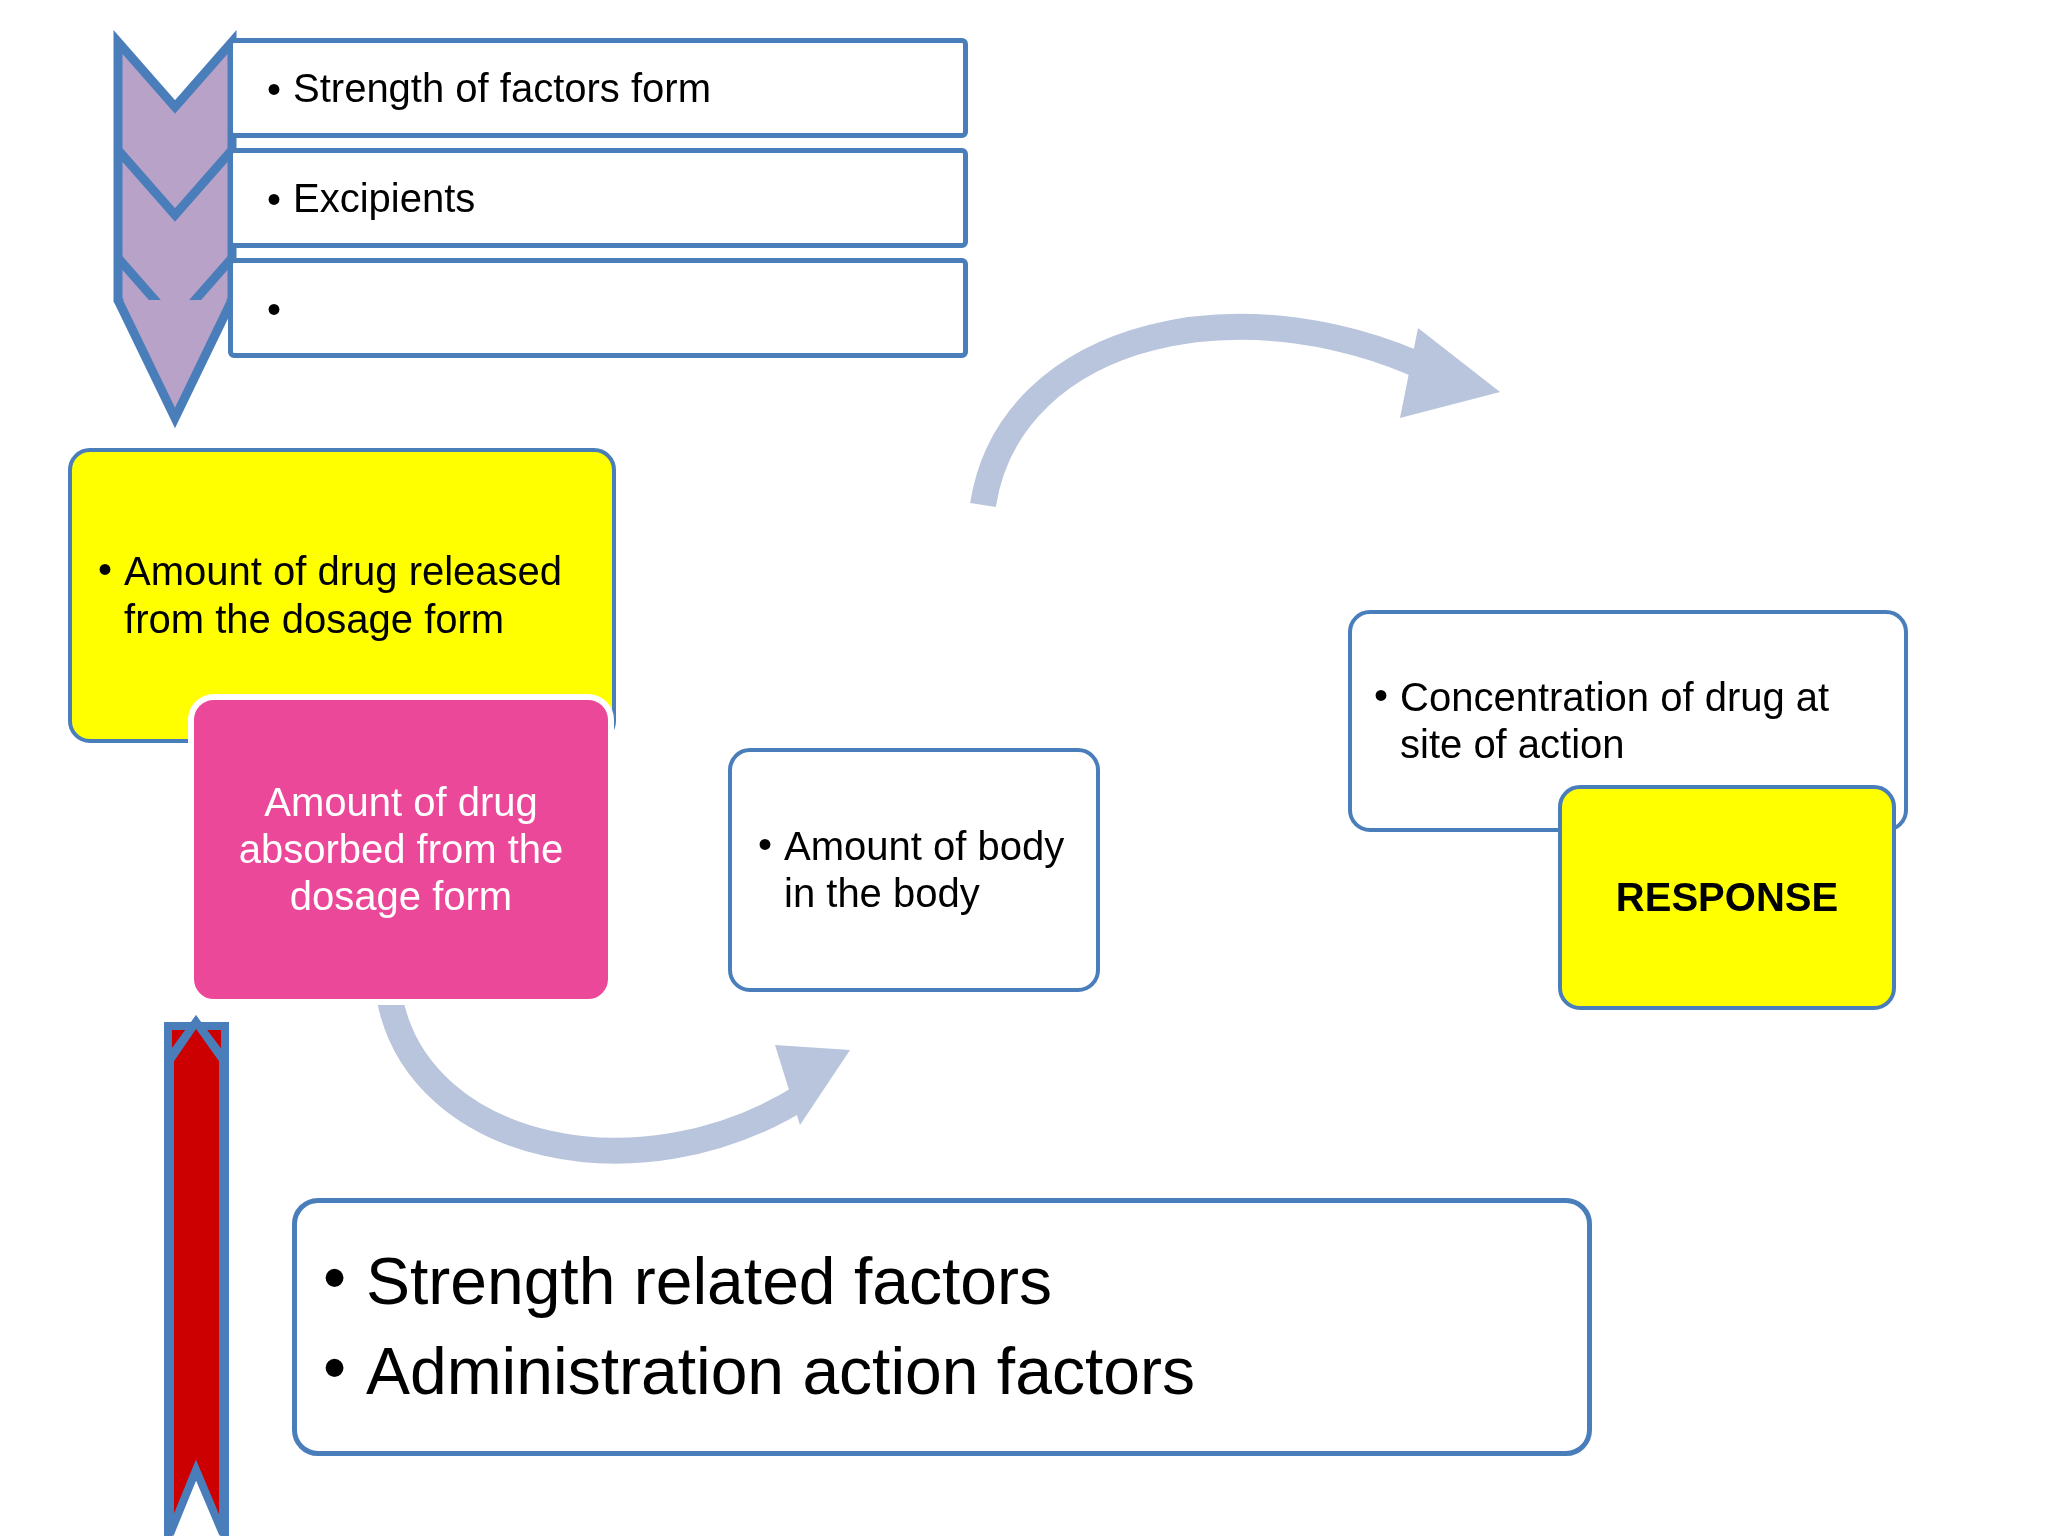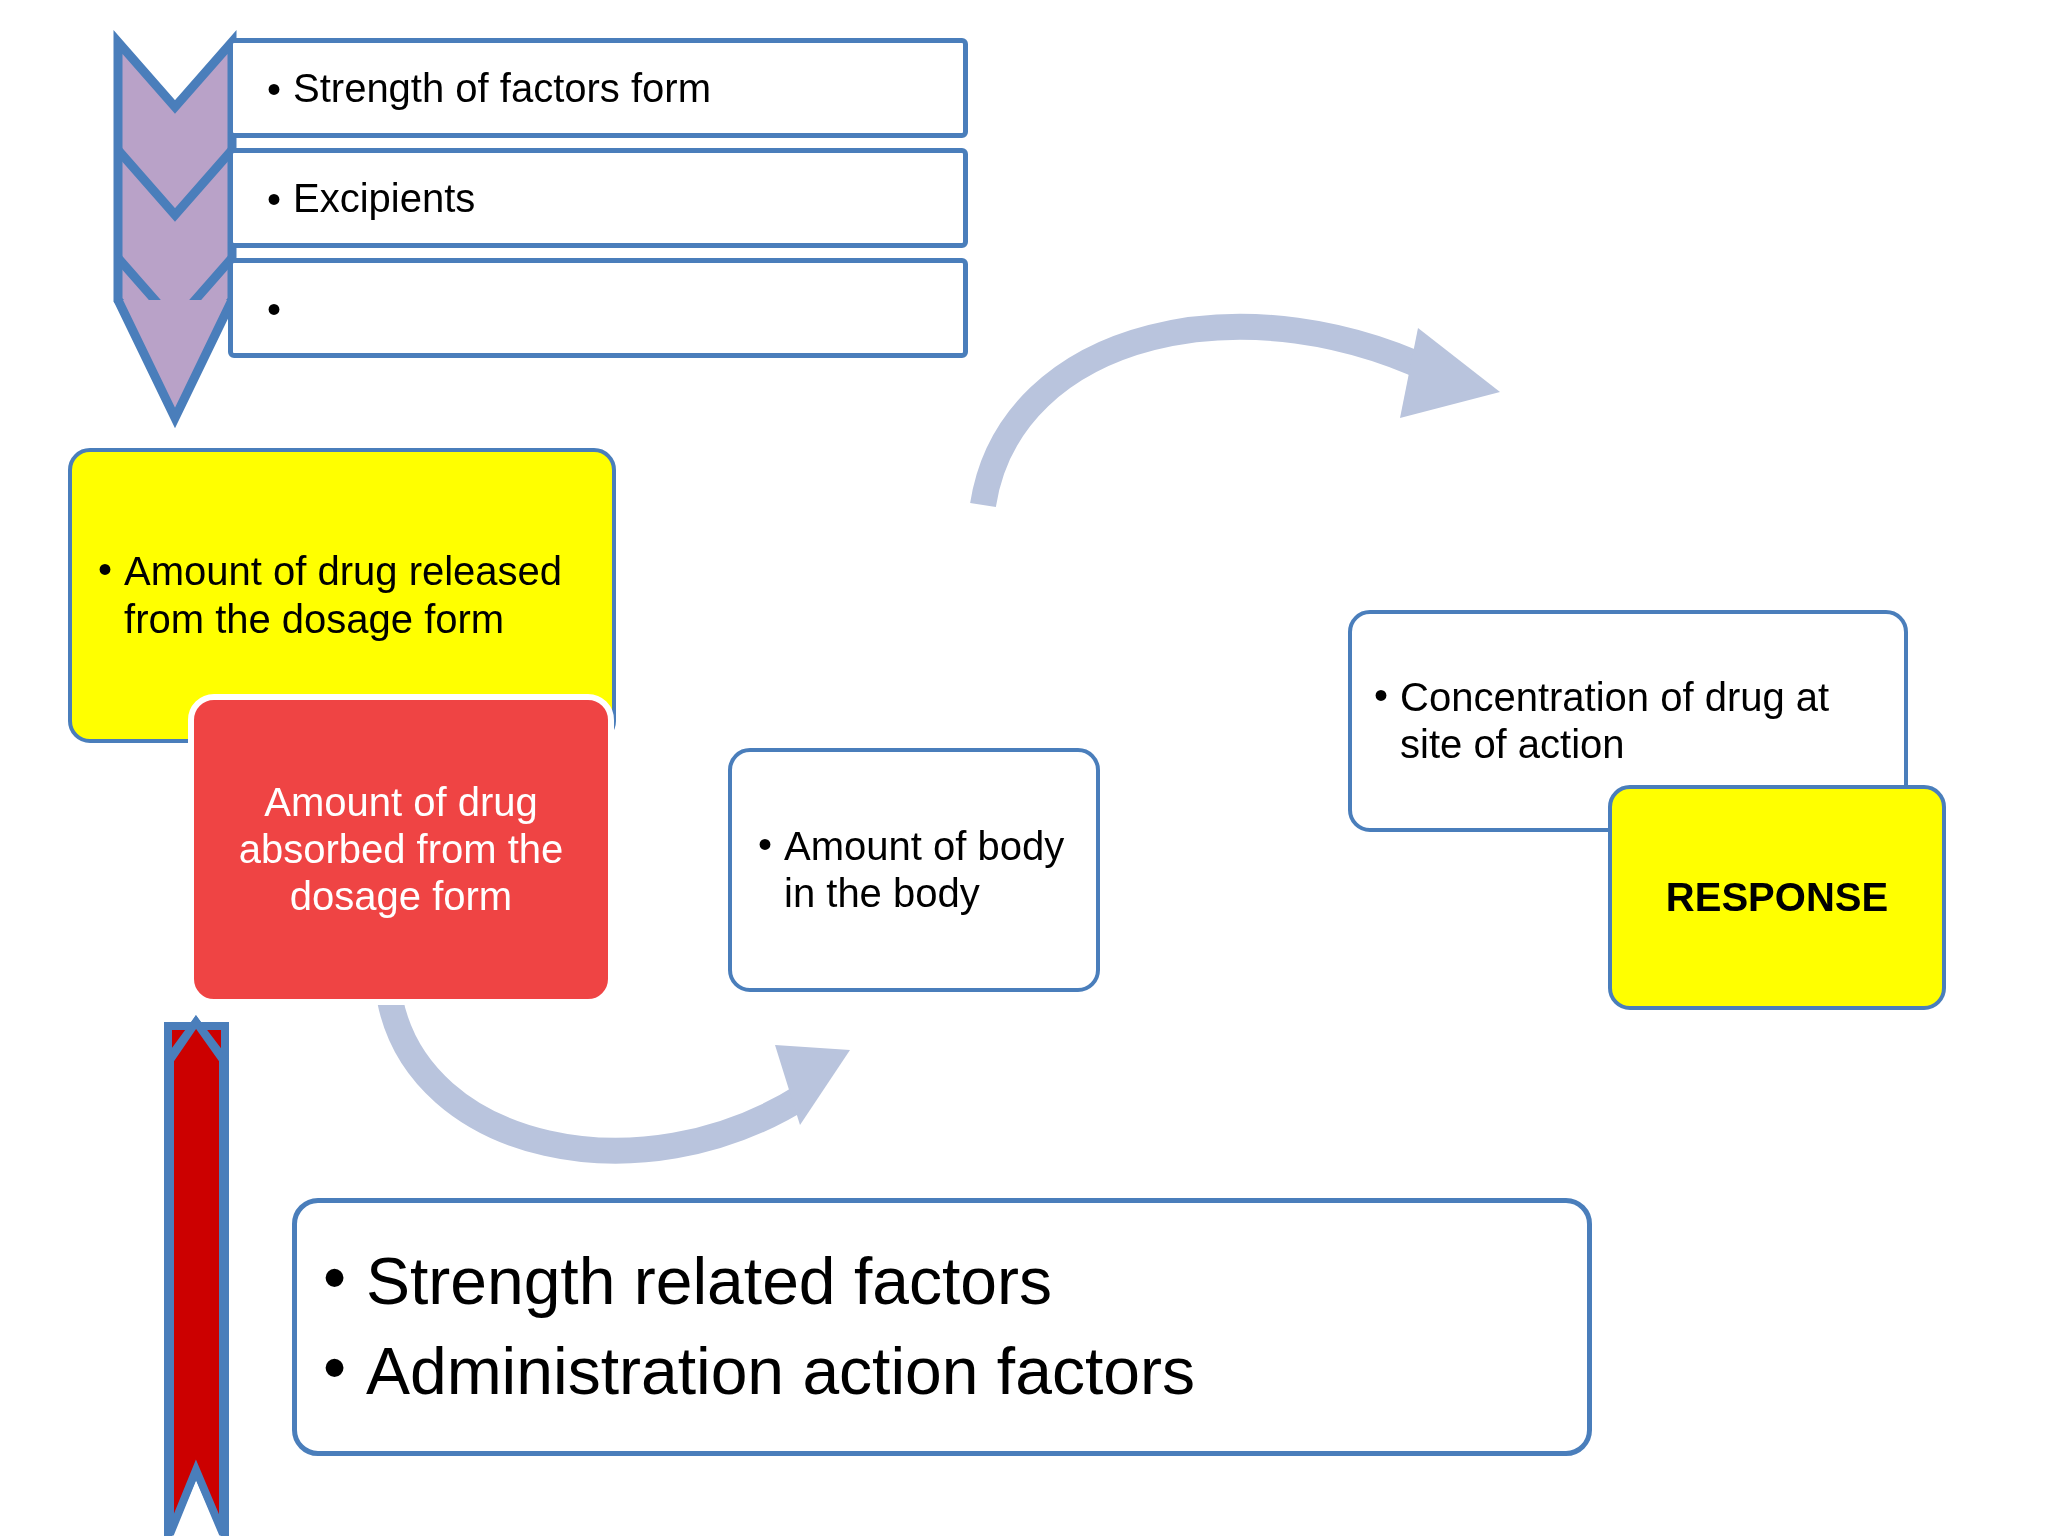--- a/index.html
+++ b/index.html
@@ -23,21 +23,21 @@
     border: 4px solid #4a7ebb;
     border-radius: 22px;
     display: flex;
     flex-direction: column;
     justify-content: center;
     color: #000000;
     line-height: 1.18;
   }
   .node.white  { background: #ffffff; }
   .node.yellow { background: #ffff00; }
-  .node.blue   { background: #ef4444; color: #ffffff; border-color: #ffffff; }
+  .node.blue   { background: #ec4899; color: #ffffff; border-color: #ffffff; }
 
   .bullet-line {
     display: flex;
     align-items: flex-start;
   }
   .bullet-dot {
     flex: 0 0 auto;
     margin-right: 0.30em;
     line-height: 1;
     position: relative;
@@ -133,21 +133,21 @@
     </div>
   </div>
 
   <div class="node white" style="left:1348px; top:610px; width:560px; height:222px; font-size:40px; padding:0 22px;">
     <div class="bullet-line">
       <span class="bullet-dot">•</span>
       <span class="bullet-text">Concentration of drug at site of action</span>
     </div>
   </div>
 
-  <div class="node yellow" style="left:1608px; top:785px; width:338px; height:225px; font-size:40px;
+  <div class="node yellow" style="left:1558px; top:785px; width:338px; height:225px; font-size:40px;
               font-weight:bold; text-align:center;">
     <div>RESPONSE</div>
   </div>
 
   <div class="node white" style="left:292px; top:1198px; width:1300px; height:258px; font-size:66px;
               padding:0 26px; border-width:5px; border-radius:26px; justify-content:center;">
     <div class="bullet-line" style="margin-bottom:12px;">
       <span class="bullet-dot">•</span>
       <span class="bullet-text">Strength related factors</span>
     </div>

